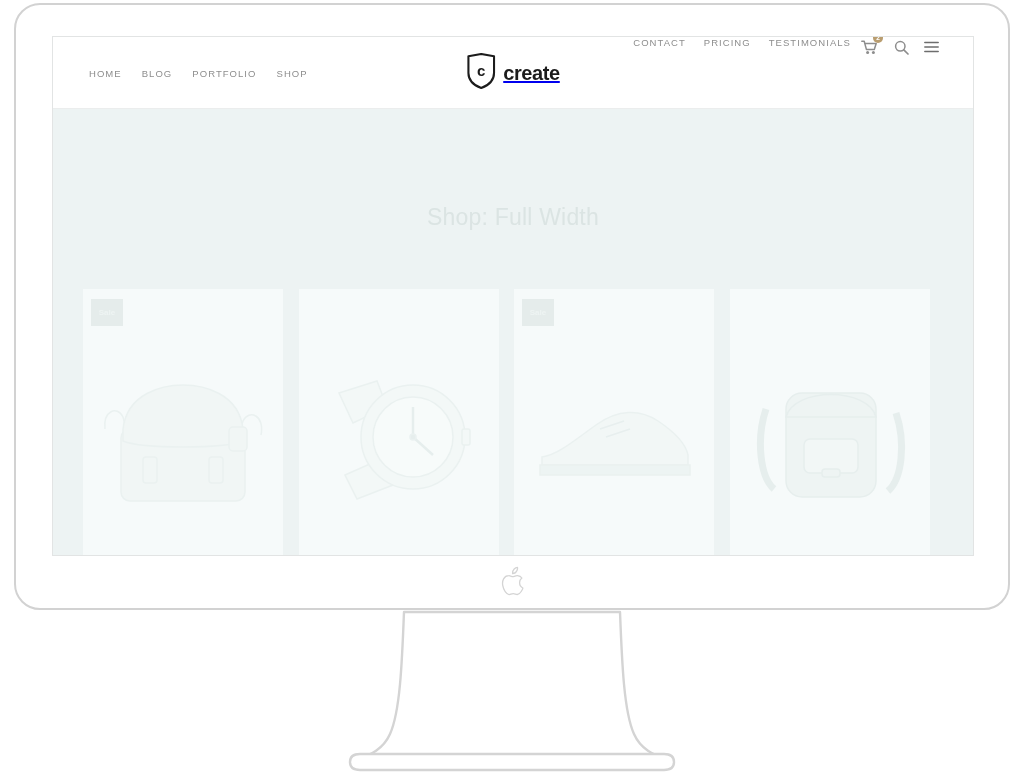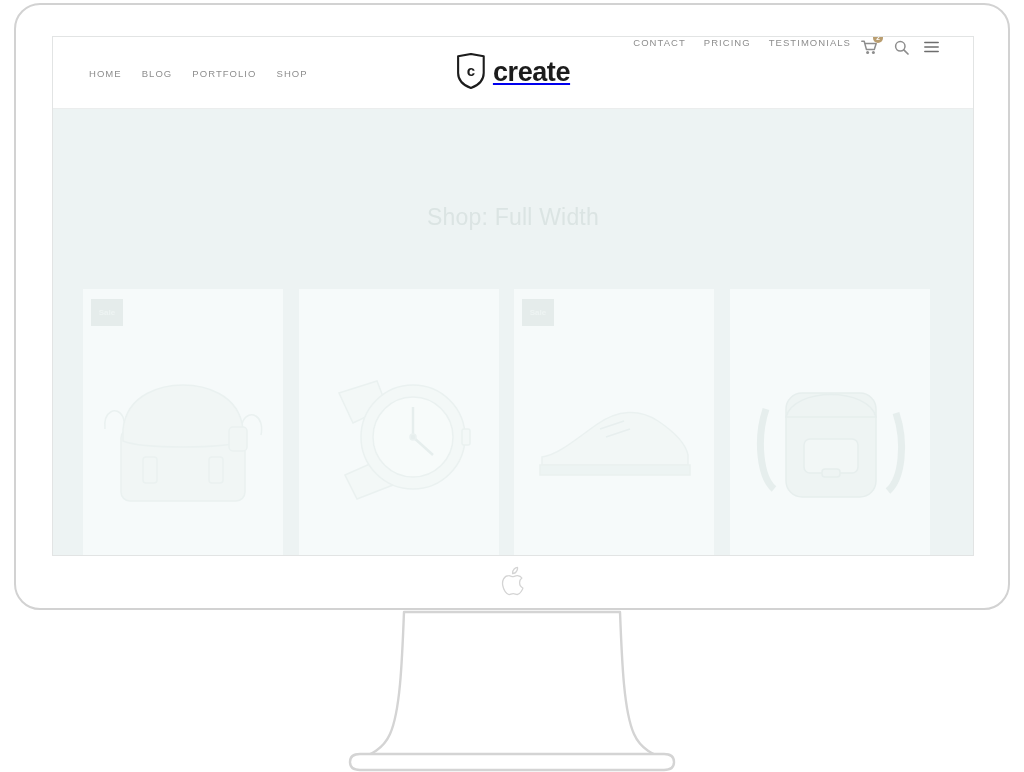--- a/index.html
+++ b/index.html
@@ -55,21 +55,21 @@
     border-bottom: 1px solid #ebeded;
   }
 
   
   #brand-logo {
     position: absolute; left: 50%; top: 50%;
     transform: translate(-50%, -50%);
     display: flex; align-items: center; gap: 7px;
   }
   #brand-name {
-    font-size: 27px; font-weight: 700; color: #1c1c1c;
+    font-size: 20px; font-weight: 700; color: #1c1c1c;
     letter-spacing: -0.4px; line-height: 1;
   }
 
   
   .icon-btn {
     position: relative; display: inline-flex; align-items: center;
     justify-content: center; width: 20px; height: 20px; margin-left: 2px;
   }
   #cart-badge {
     position: absolute; right: -4px; top: -4px;

